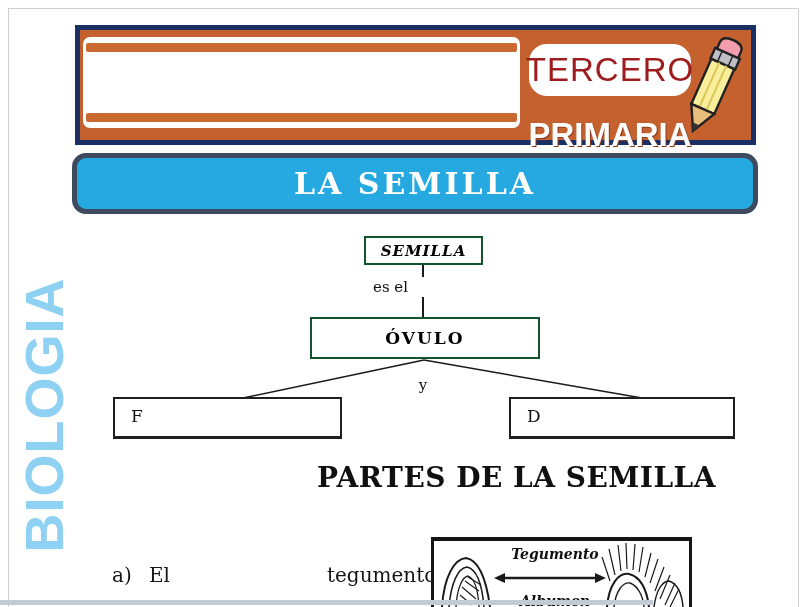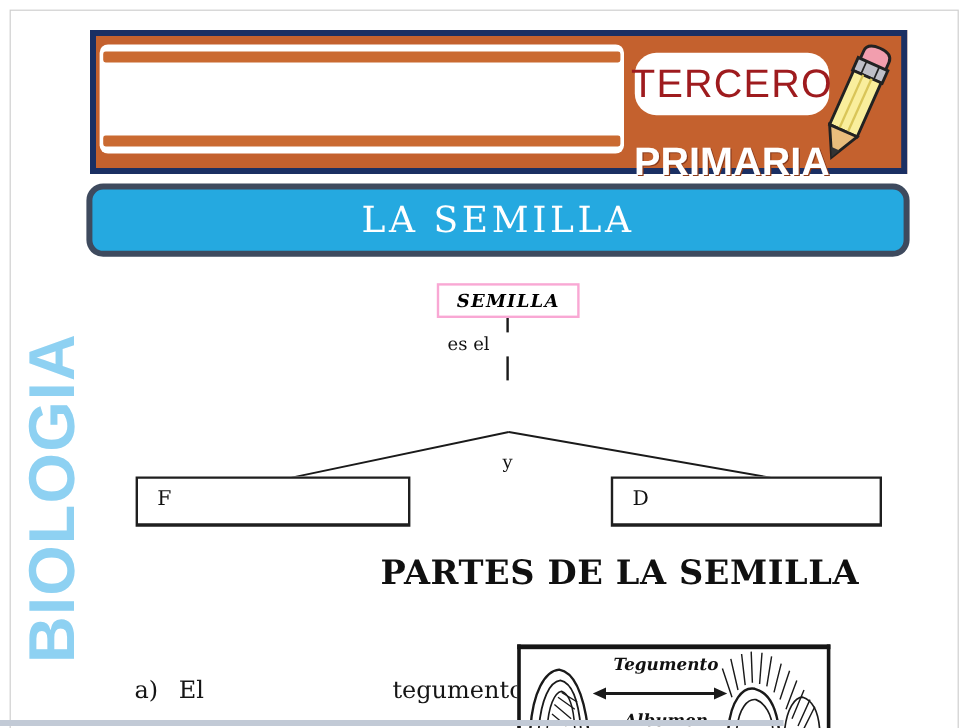--- a/index.html
+++ b/index.html
@@ -21,29 +21,29 @@
     display:flex;align-items:center;justify-content:center;}
   #grade-line1{font-family:"Liberation Sans", sans-serif;font-weight:normal;font-size:33px;color:#9e1b1e;letter-spacing:1px;}
   #grade-line2{left:445px;top:66px;width:170px;height:38px;display:flex;align-items:center;justify-content:center;
     font-family:"Liberation Sans", sans-serif;font-weight:bold;font-size:33px;color:#ffffff;letter-spacing:0px;
     text-shadow:1px 1px 0 #8a3a1a;margin-top:20px;}
   #pencil{right:-2px;top:2px;}
 
   
   #title-bar{left:72px;top:153px;width:676px;height:51px;background:#25a9e0;border:5px solid #3e4a5e;
     border-radius:14px;display:flex;align-items:center;justify-content:center;}
-  #page-title{font-family:"DejaVu Serif", serif;font-weight:normal;font-size:30px;color:#ffffff;letter-spacing:3px;}
+  #page-title{font-family:"DejaVu Serif", serif;font-weight:bold;font-size:30px;color:#ffffff;letter-spacing:3px;}
 
   
   #subject-label{left:-126px;top:383px;width:340px;height:64px;transform:rotate(-90deg);
     font-family:"Liberation Sans", sans-serif;font-weight:bold;font-size:54px;color:#8ed1f2;
     text-align:center;line-height:64px;letter-spacing:1px;}
 
   
-  .node{border:2px solid #f9a8d4;background:#ffffff;display:flex;align-items:center;justify-content:center;}
+  .node{border:2px solid #14532d;background:#ffffff;display:flex;align-items:center;justify-content:center;}
   #root-node{left:364px;top:236px;width:115px;height:25px;font-weight:bold;font-style:italic;font-size:15px;letter-spacing:1px;}
   .vline{width:2px;background:#1a1a1a;}
   #vline1{left:422px;top:265px;height:12px;}
   #conn-top{left:373px;top:278px;width:100px;text-align:left;font-size:15px;color:#111;}
   #vline2{left:422px;top:297px;height:20px;}
   #middle-node{left:310px;top:317px;width:226px;height:38px;font-weight:bold;font-size:17px;letter-spacing:2px;}
   #branch-svg{left:0;top:0;width:807px;height:607px;pointer-events:none;}
   #conn-bottom{left:398px;top:376px;width:50px;text-align:center;font-size:15px;color:#111;}
   .answer-box{border:2px solid #1f1f1f;border-bottom-width:3px;background:#ffffff;
     font-size:17px;color:#111;padding:7px 0 0 16px;box-sizing:border-box;}
@@ -104,20 +104,21 @@
   <div class="abs" id="title-bar">
     <span id="page-title">LA SEMILLA</span>
   </div>
 
   <div class="abs" id="subject-label">BIOLOGIA</div>
 
   <div class="abs node" id="root-node">SEMILLA</div>
   <div class="abs vline" id="vline1"></div>
   <div class="abs" id="conn-top">es el</div>
   <div class="abs vline" id="vline2"></div>
+  <div class="abs node" id="middle-node">ÓVULO</div>
   <svg class="abs" id="branch-svg">
     <line x1="424" y1="360" x2="243" y2="398" stroke="#1a1a1a" stroke-width="1.5"></line>
     <line x1="424" y1="360" x2="642" y2="398" stroke="#1a1a1a" stroke-width="1.5"></line>
   </svg>
   <div class="abs" id="conn-bottom">y</div>
   <div class="abs answer-box" id="left-box">F</div>
   <div class="abs answer-box" id="right-box">D</div>
 
   <div class="abs" id="section-heading">PARTES DE LA SEMILLA</div>
 

